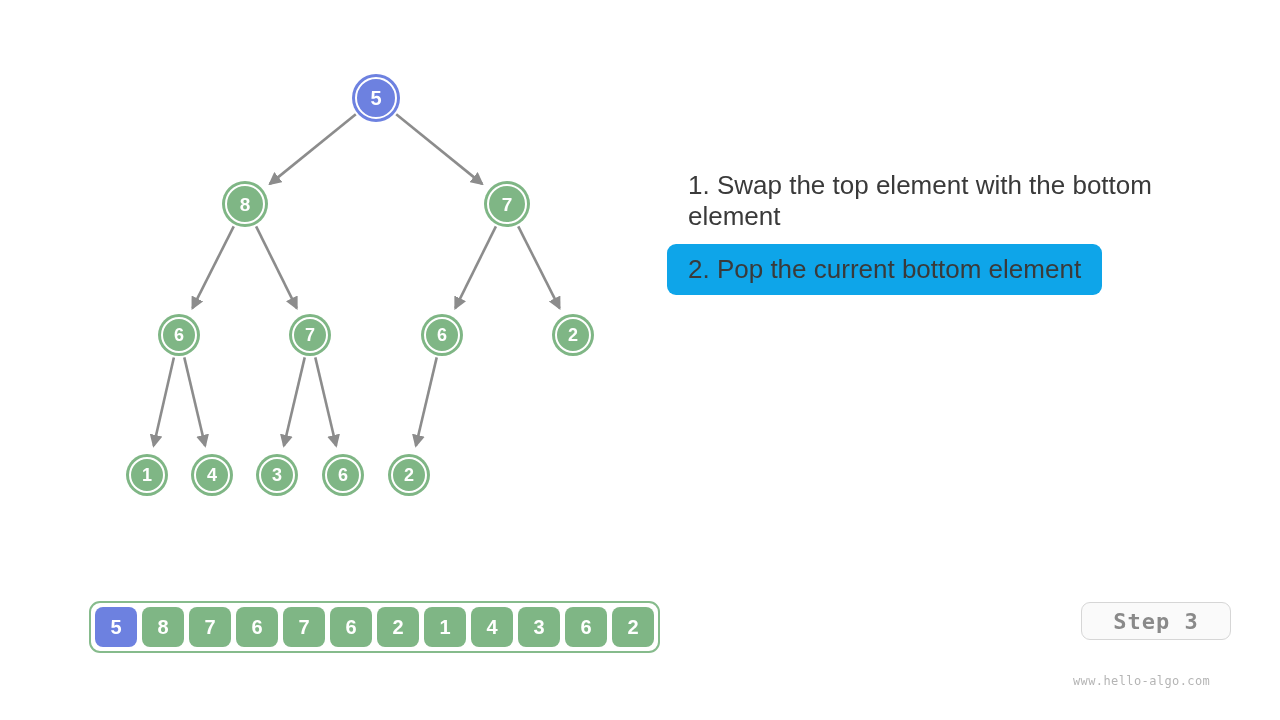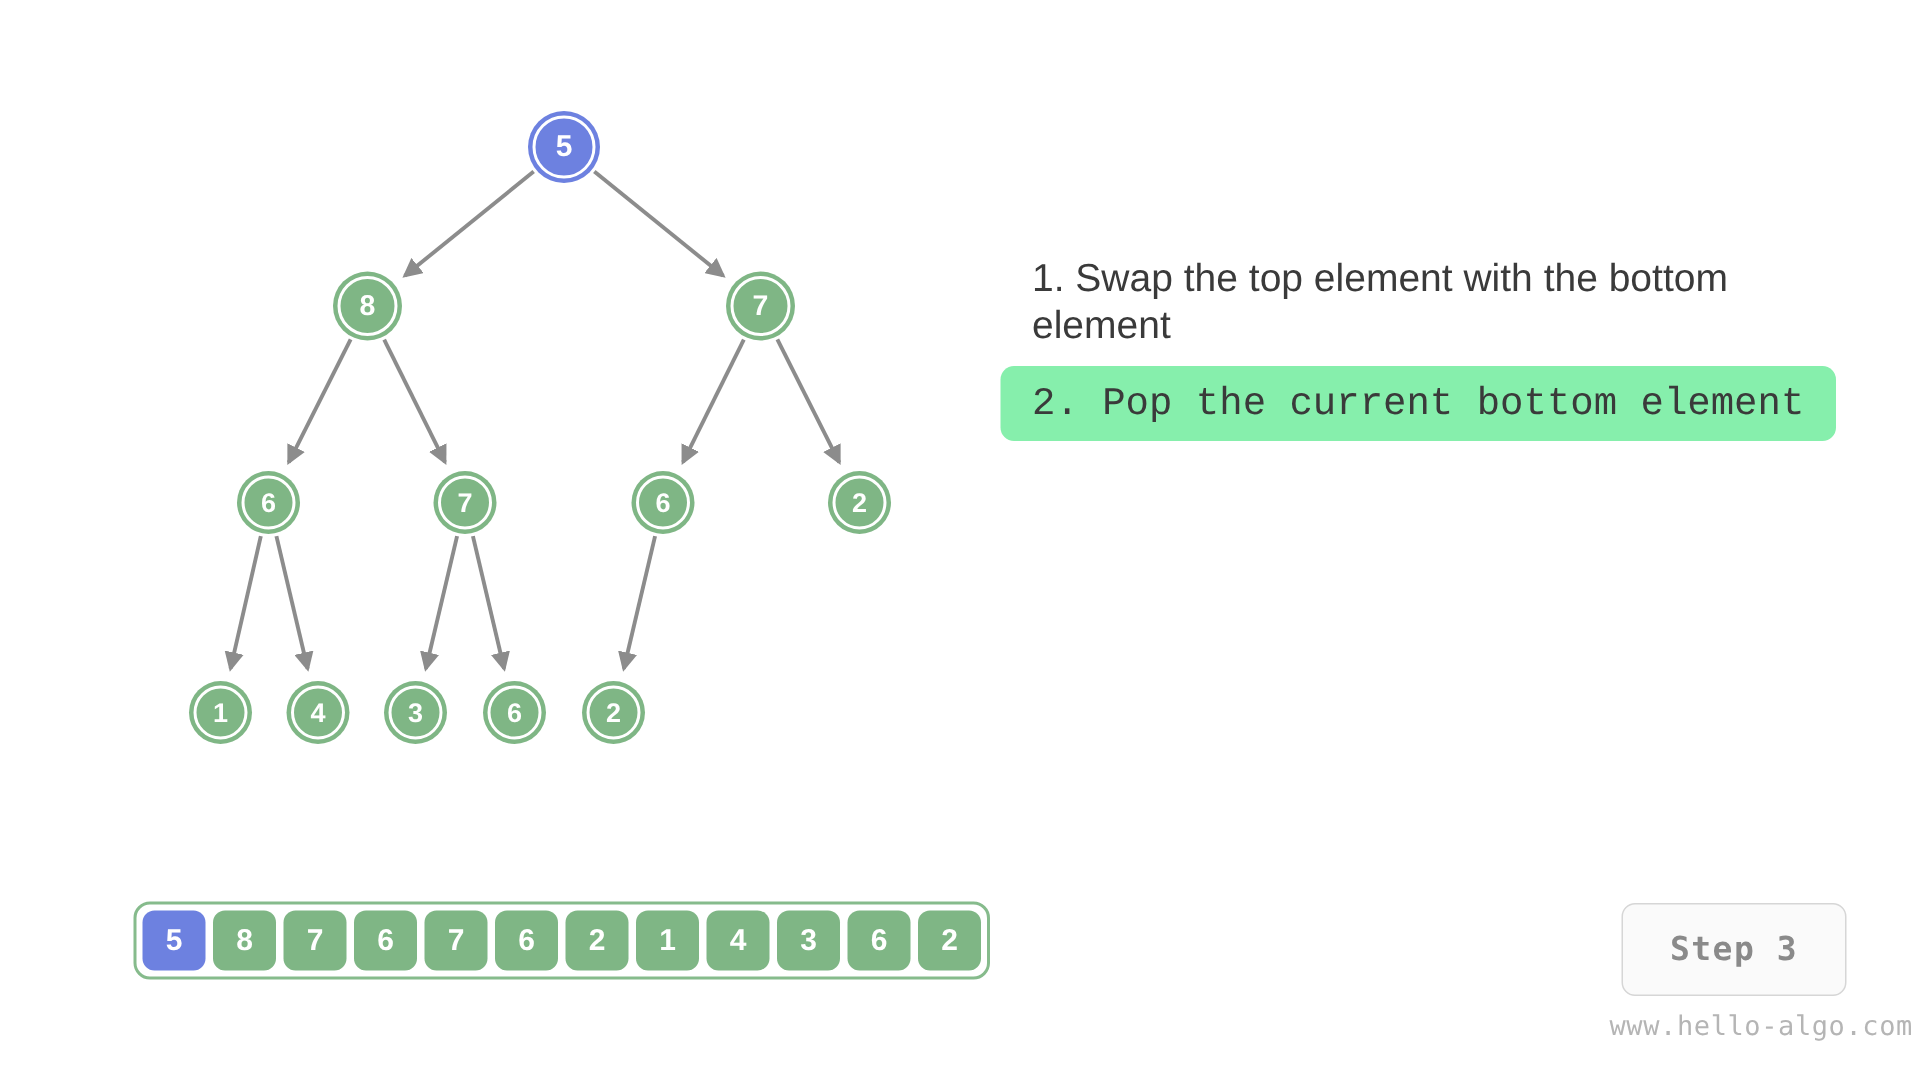--- a/index.html
+++ b/index.html
@@ -75,22 +75,21 @@
   }
   .step-line {
     font-size: 26px;
     color: #3a3a3a;
     padding: 10px 21px;
     border-radius: 9px;
     display: inline-block;
     margin-bottom: 2px;
   }
   .step-line.active {
-    background: #86efac;
-    font-family: Liberation Mono, monospace;
+    background: #0ea5e9;
   }
 
   
   #array-strip {
     position: absolute;
     left: 89px;
     top: 601px;
     height: 52px;
     box-sizing: border-box;
     border: 2px solid #86bb8c;
@@ -112,40 +111,40 @@
     font-weight: bold;
     font-family: "Liberation Sans", sans-serif;
   }
 
   
   #step-badge {
     position: absolute;
     left: 1081px;
     top: 602px;
     width: 150px;
-    height: 62px;
+    height: 38px;
     box-sizing: border-box;
     border: 1px solid #d6d6d6;
     border-radius: 9px;
     background: #fafafa;
     display: flex;
     align-items: center;
     justify-content: center;
     font-family: "DejaVu Sans Mono", monospace;
     font-size: 22px;
     font-weight: bold;
     color: #8a8a8a;
     letter-spacing: 1px;
   }
   #watermark {
     position: absolute;
     left: 1073px;
     top: 674px;
     font-family: "DejaVu Sans Mono", monospace;
-    font-size: 18px;
+    font-size: 12px;
     color: #b5b5b5;
     letter-spacing: 0.4px;
   }
 </style>
 </head>
 <body>
 
 <div id="tree-canvas">
   <svg id="edge-layer" viewBox="0 0 680 560" xmlns="http://www.w3.org/2000/svg">
       <defs>

